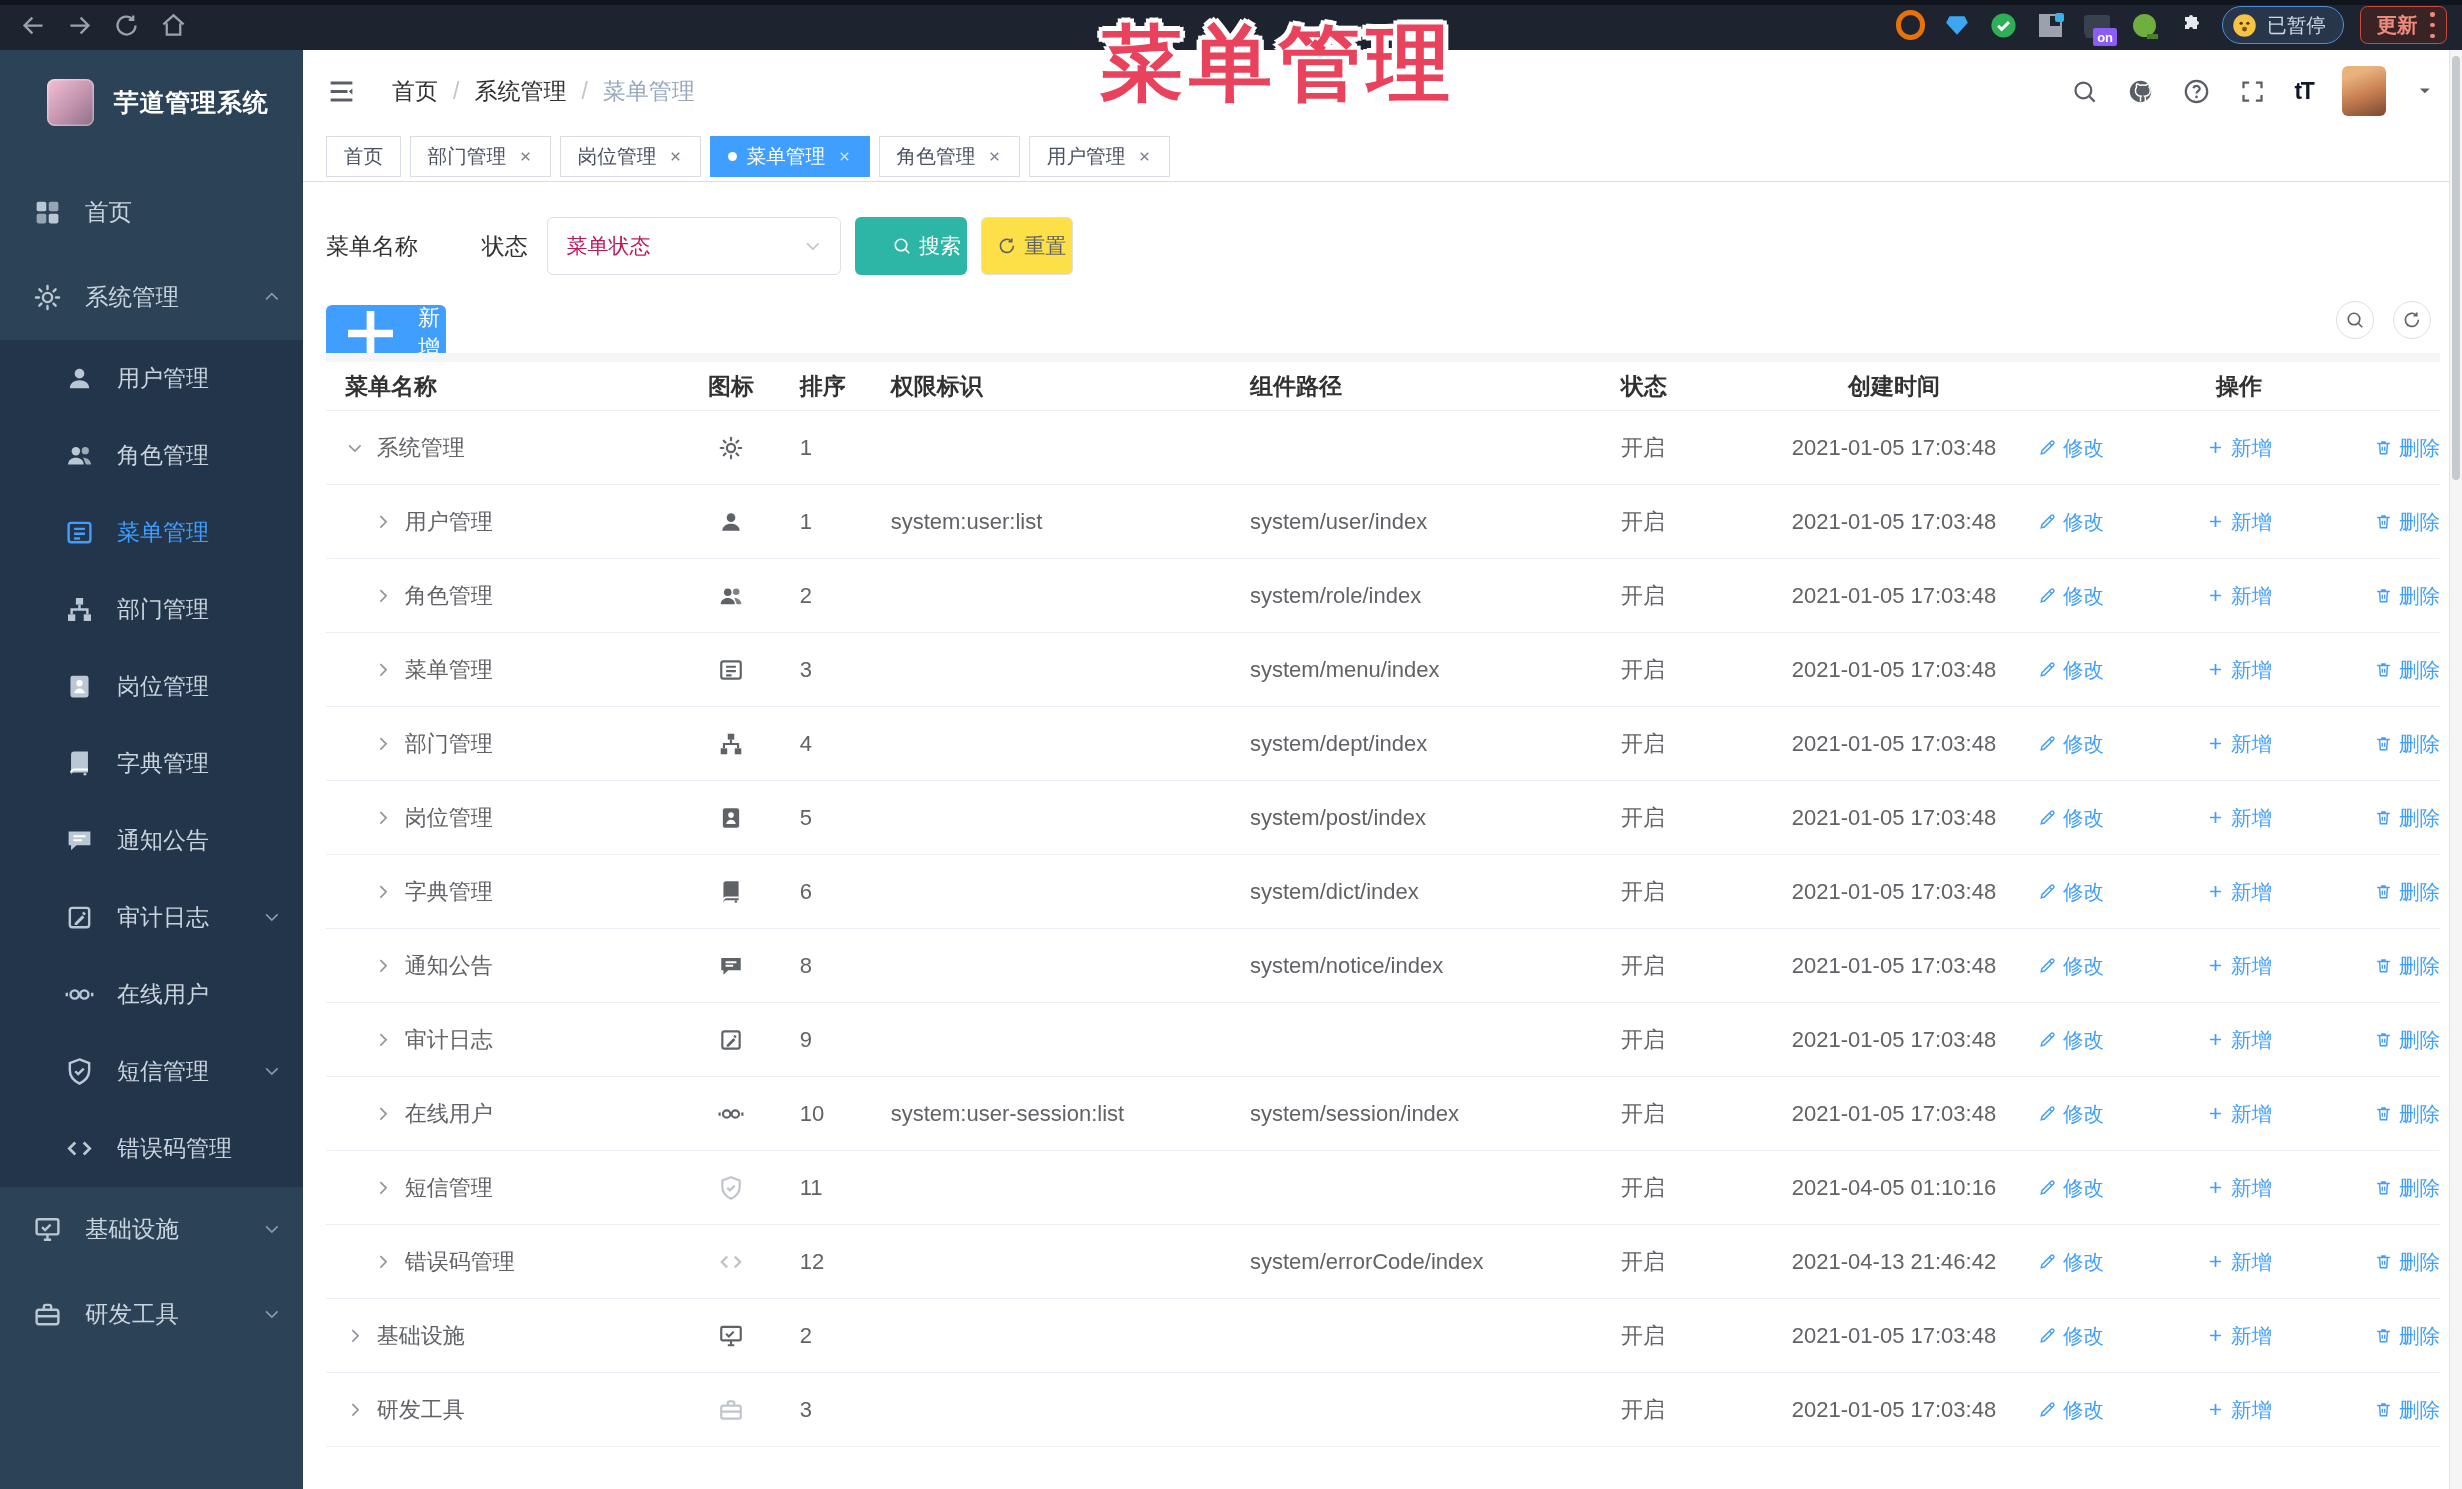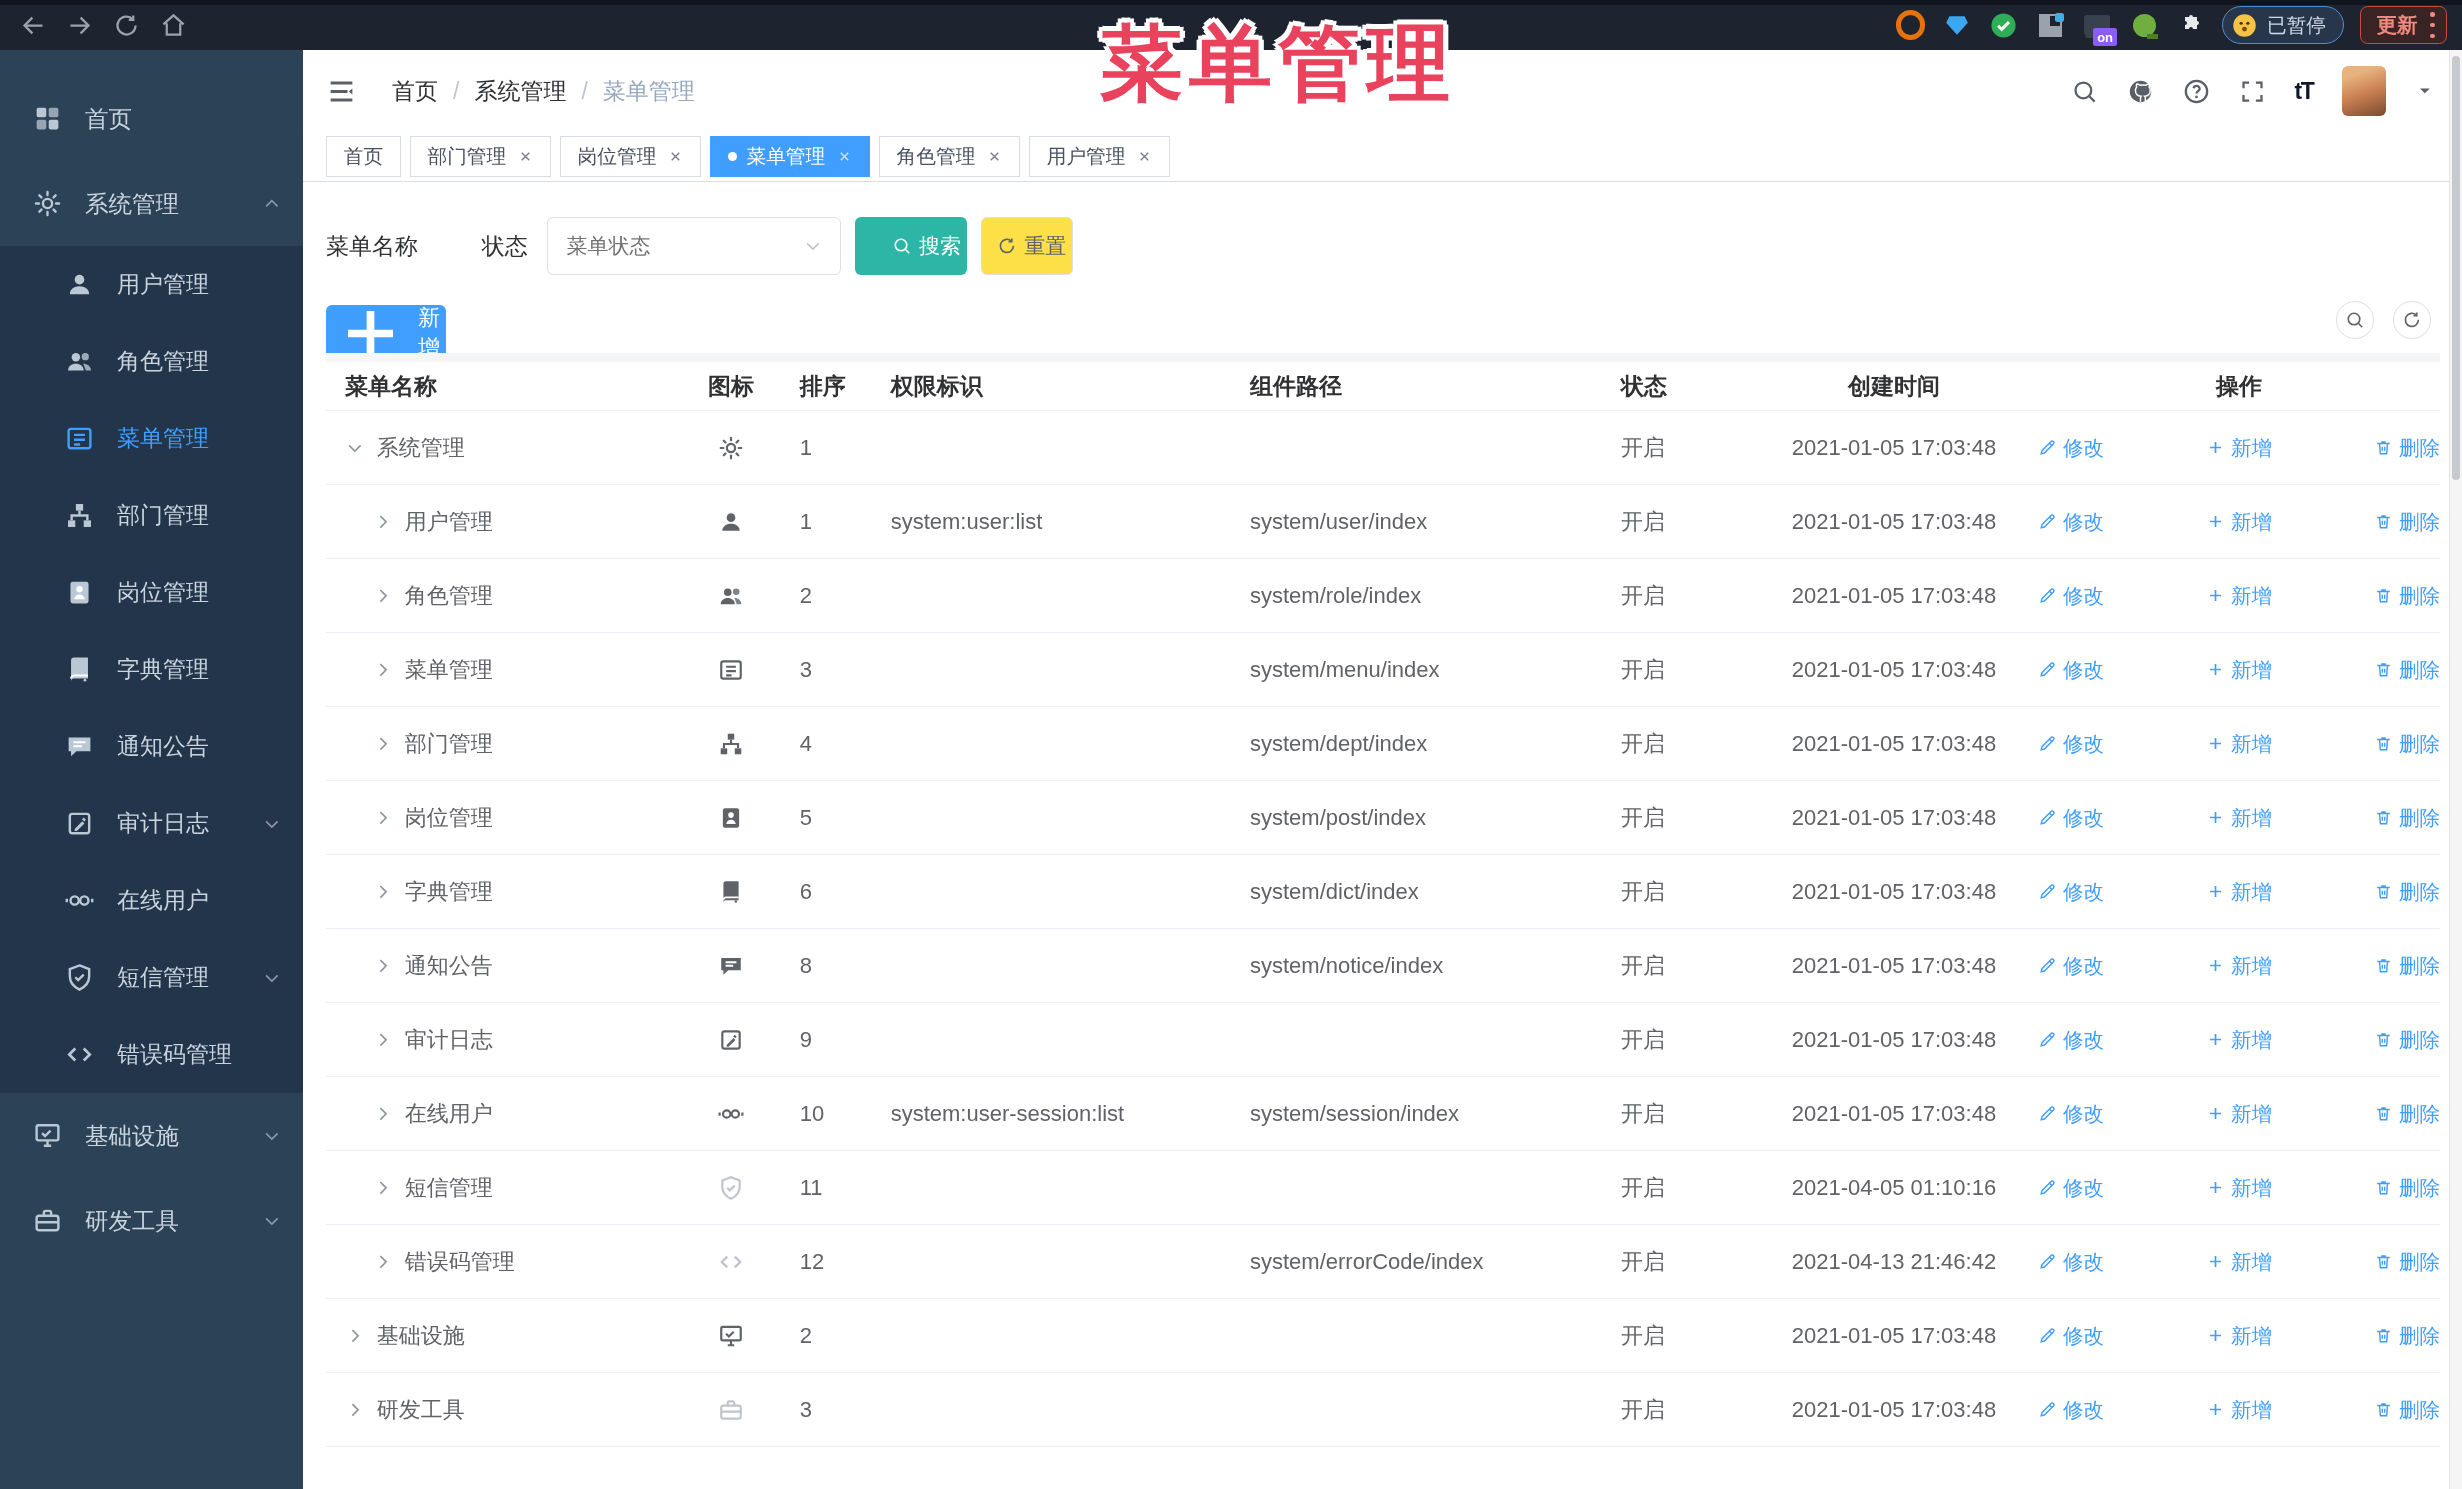--- a/index.html
+++ b/index.html
@@ -74,21 +74,21 @@
   .tab.active .dot{display:inline-block}
   .tab .tclose{width:15px;height:15px;margin-left:12px;color:inherit;opacity:.75}
 
   
   #content{position:absolute;left:303px;top:182px;width:2147px;height:1308px;background:#fff}
   #filter-row{position:absolute;left:23px;top:35px;display:flex;align-items:center}
   .f-label{font-size:23px;color:#303133;font-weight:500;margin-right:19.7px}
   .f-input{width:297px;height:58px;border:0.8px solid #dcdfe6;border-radius:6px;padding:0 18px;font-size:21px;color:#606266;box-sizing:border-box;outline:none;font-family:inherit}
   .f-input::placeholder{color:#c0c4cc}
   .f-select{width:294px;height:58px;border:0.8px solid #dcdfe6;border-radius:6px;display:flex;align-items:center;padding:0 18px;box-sizing:border-box;margin-right:13.6px;cursor:pointer}
-  .f-select .ph{font-size:21px;color:#737373;flex:1}
+  .f-select .ph{font-size:21px;color:#be185d;flex:1}
   .f-select .caret{width:19.7px;height:19.7px;color:#c0c4cc}
   .gap-status{margin-left:44px}
   .btn{height:58px;border-radius:6px;display:flex;align-items:center;justify-content:flex-end;font-size:21px;cursor:pointer;box-sizing:border-box}
   #search-btn{width:112px;background:#2db5a5;color:#fff;border:none;gap:7.6px;margin-right:14.4px}
   #reset-btn{width:92px;background:#fde047;color:#606266;border:0.8px solid #dcdfe6;gap:7.6px}
   .btn .bic{width:19.7px;height:19.7px}
   #add-btn{position:absolute;left:23px;top:123px;width:120px;height:56px;background:#409eff;color:#fff;border:none;border-radius:6px;display:flex;align-items:center;justify-content:center;gap:9px;font-size:22px;cursor:pointer}
   .mini-circle{position:absolute;top:119px;width:36px;height:36px;border:0.8px solid #dcdfe6;border-radius:50%;display:flex;align-items:center;justify-content:center;color:#606266;background:#fff;cursor:pointer}
   #mini-search{left:2033px}
   #mini-refresh{left:2090px}
@@ -197,20 +197,24 @@
       <span class="kebab">
           <i></i>
           <i></i>
           <i></i>
         </span>
     </span>
   </div>
 </header>
 
 <aside id="sidebar">
+  <div id="logo-row">
+    <span id="logo-avatar"></span>
+    <span id="logo-title">芋道管理系统</span>
+  </div>
   <nav id="sidebar-menu">
       <div class="m-item top">
     <span class="ic mi">
           <svg viewBox="0 0 24 24">
             <rect x="3" y="3" width="8" height="8" rx="1.5" fill="currentColor"></rect>
             <rect x="13" y="3" width="8" height="8" rx="1.5" fill="currentColor" opacity=".75"></rect>
             <rect x="3" y="13" width="8" height="8" rx="1.5" fill="currentColor" opacity=".75"></rect>
             <rect x="13" y="13" width="8" height="8" rx="1.5" fill="currentColor"></rect>
           </svg>
         </span>

